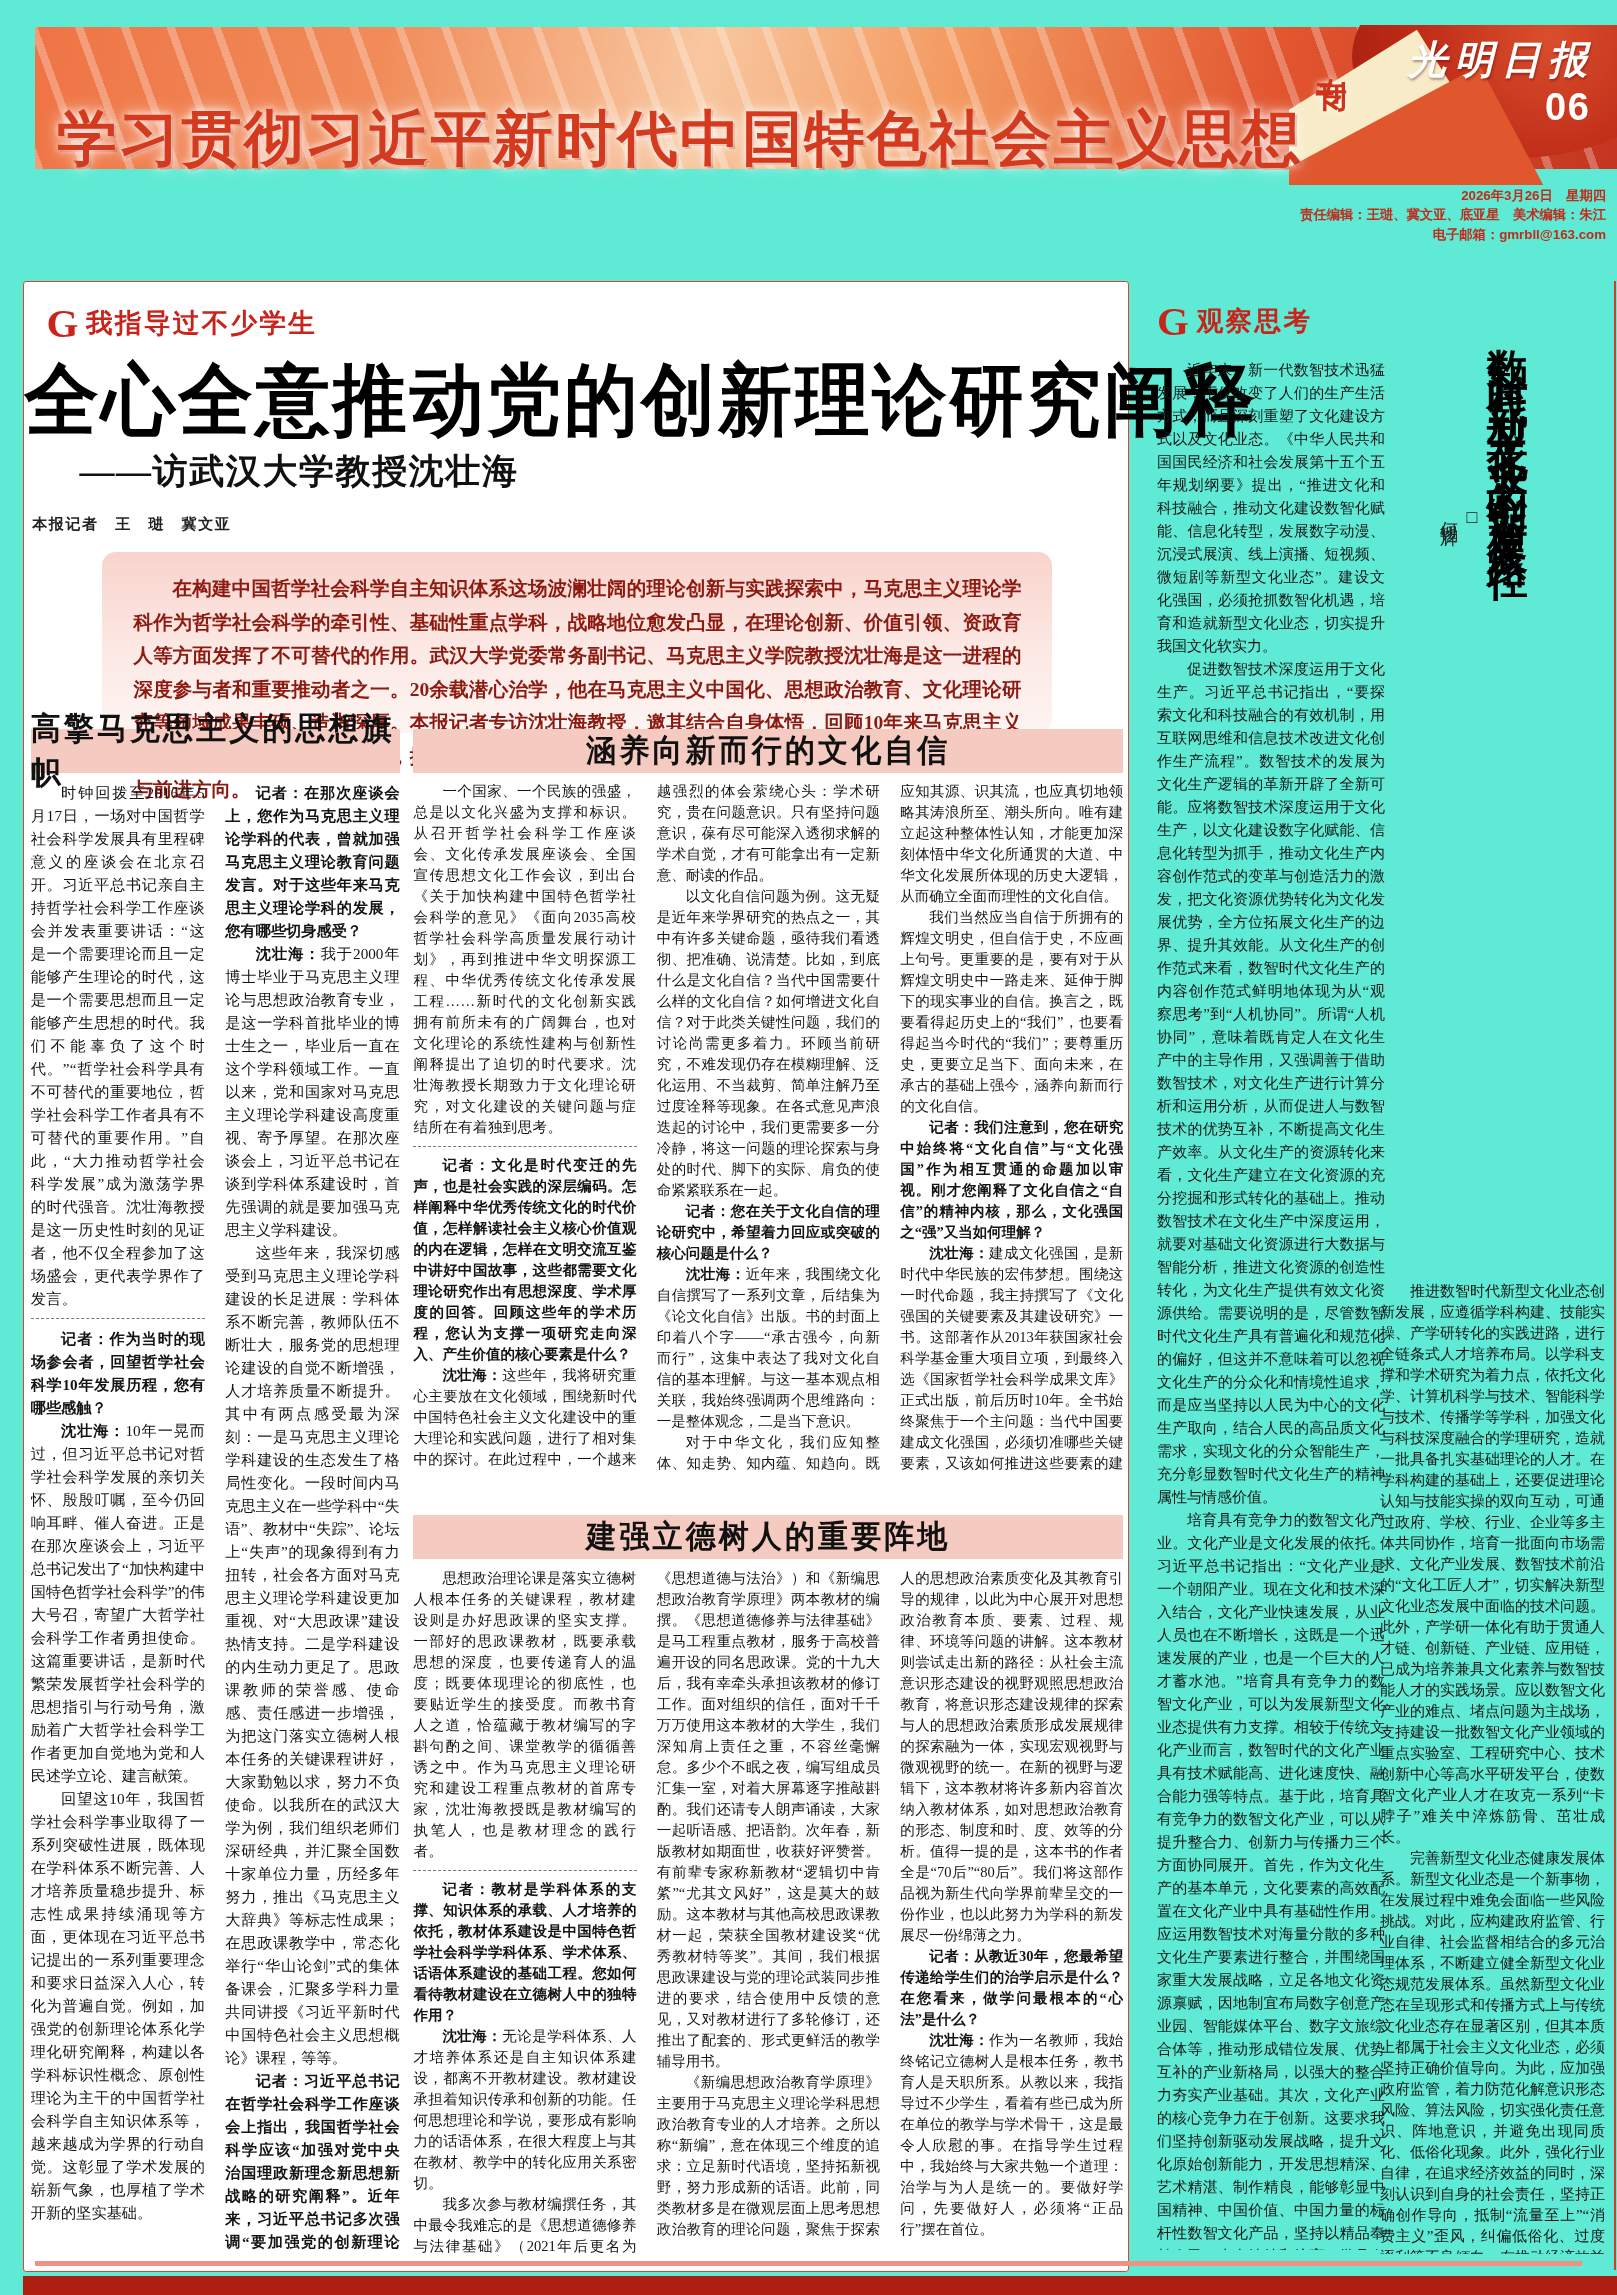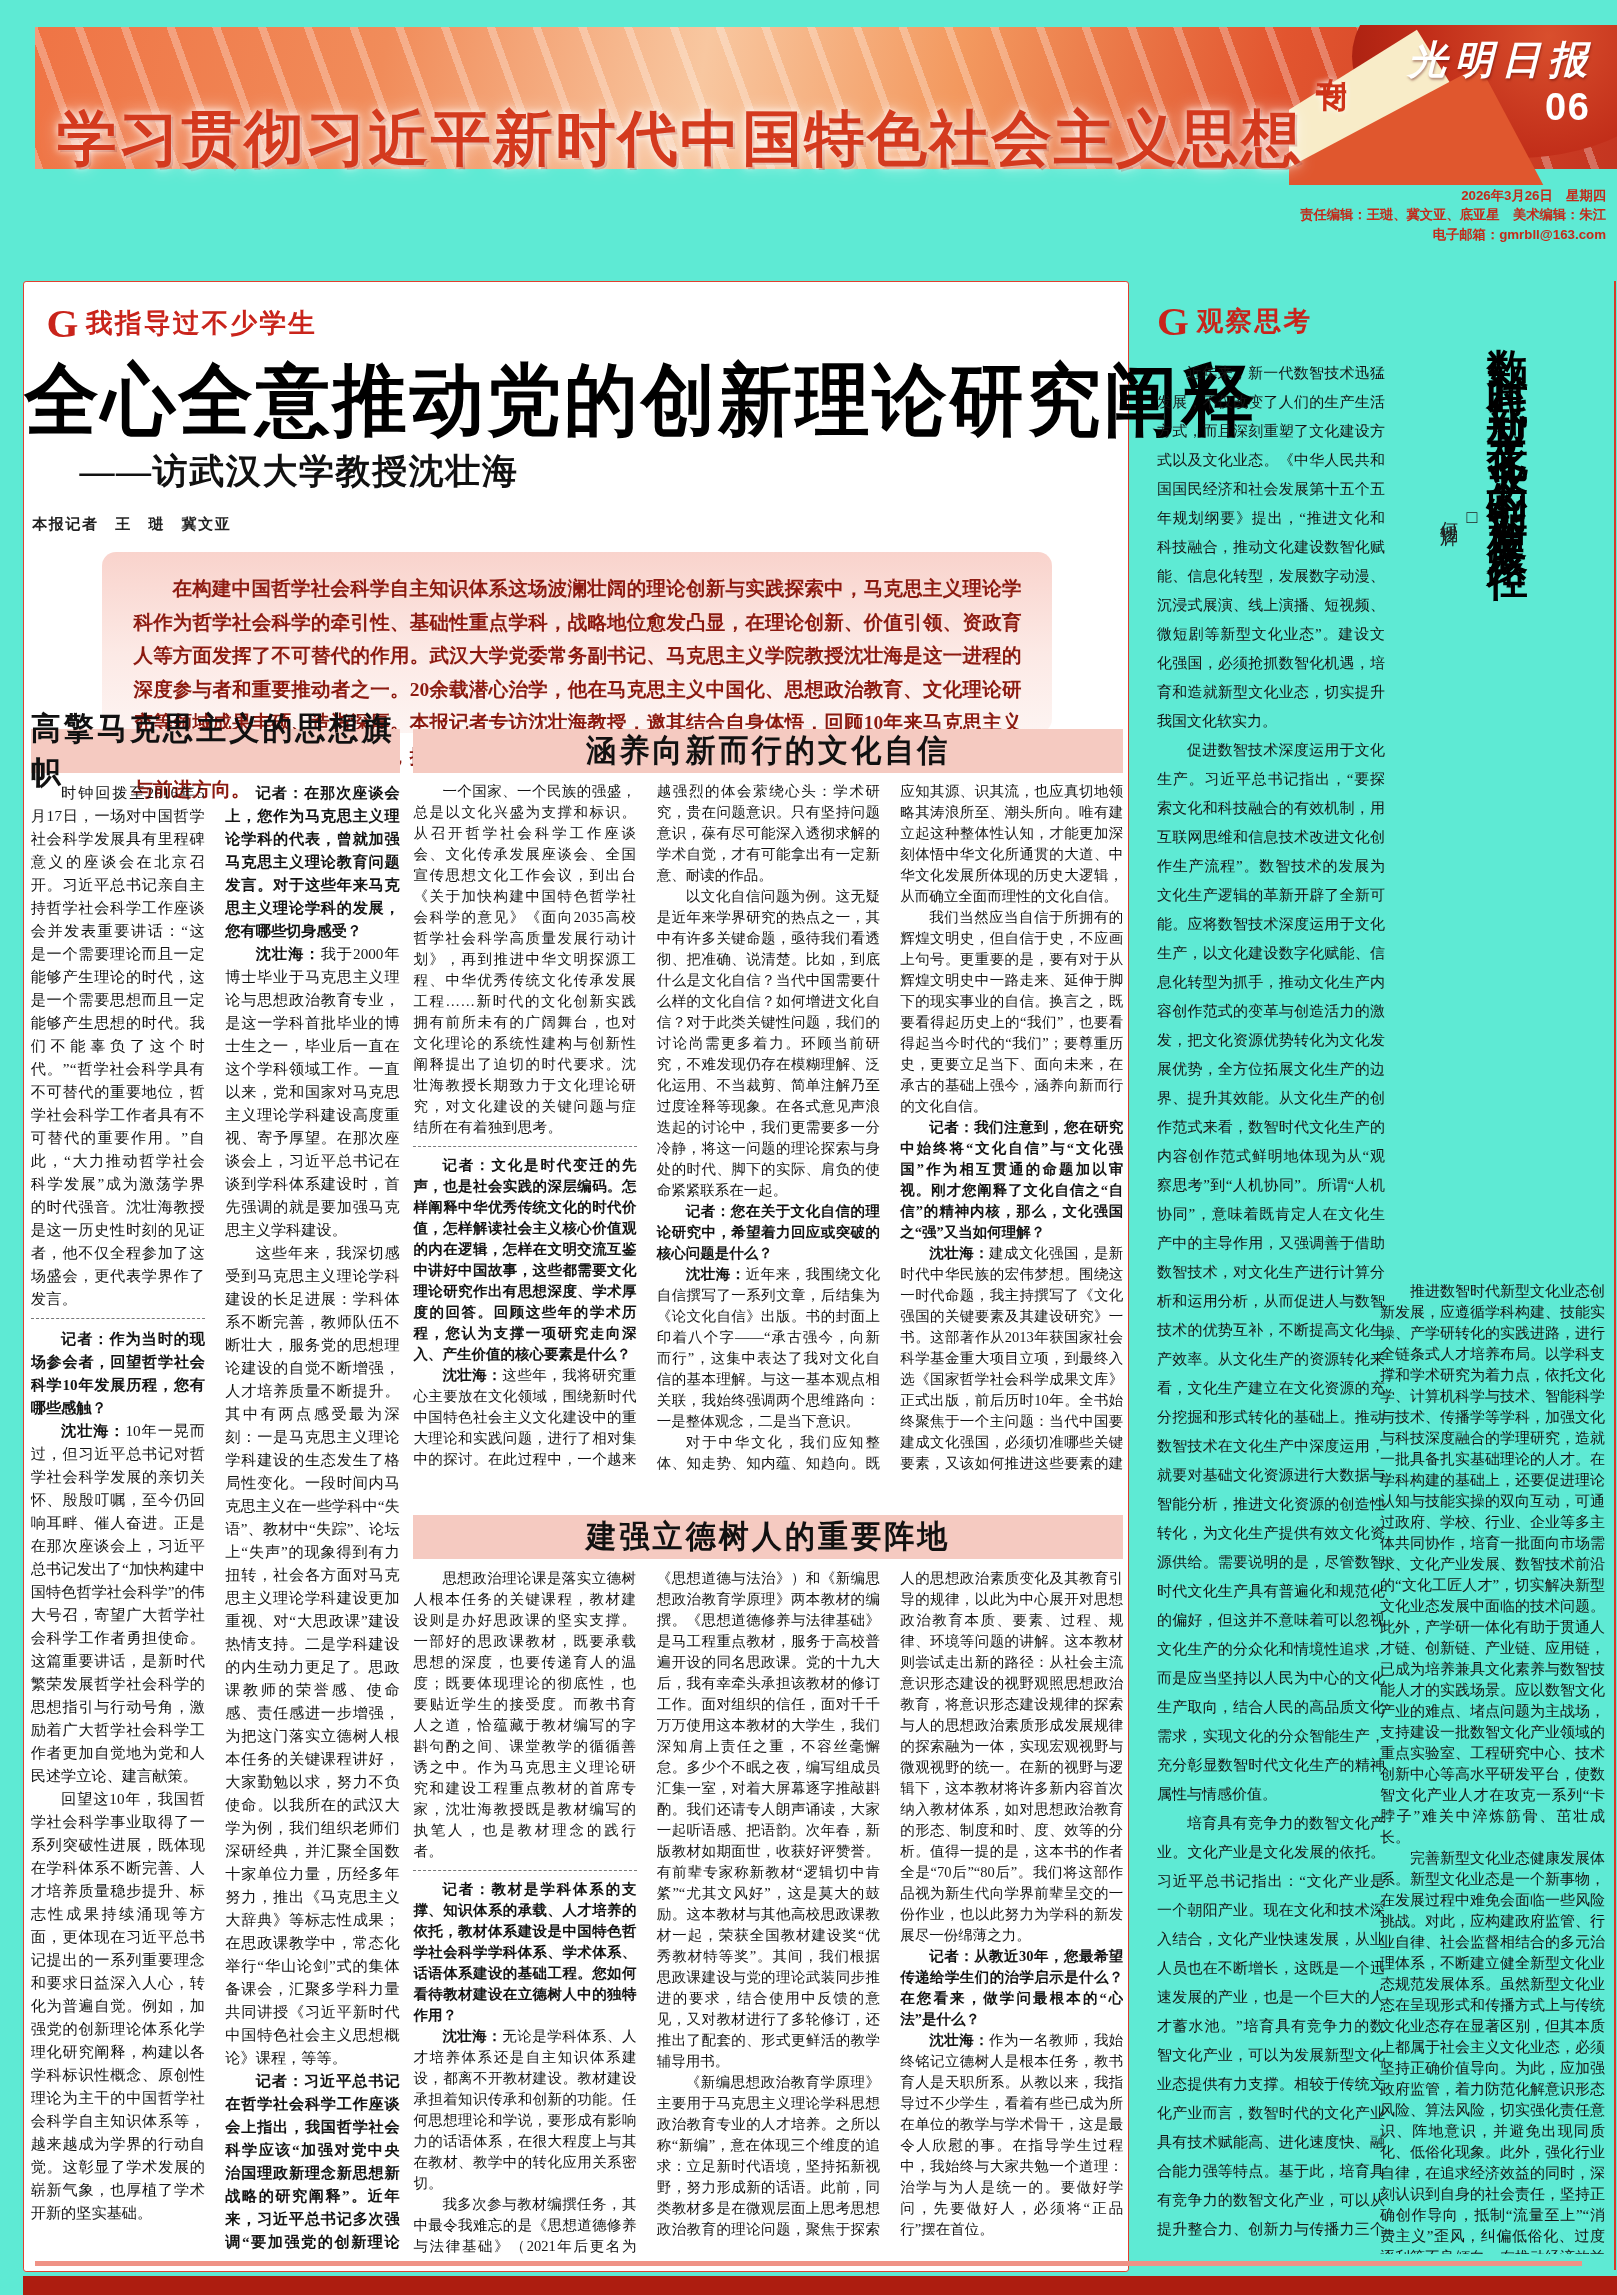--- a/index.html
+++ b/index.html
@@ -70,21 +70,21 @@
     font-size:14.5px;line-height:21px;}
   .sec-body p{text-indent:2em;}
   .sec-body .lead{letter-spacing:0.4px;}
   .sec-body .q{font-weight:600;}
   .sec-body .spk{font-weight:900;}
 
   
   .essay{position:absolute;left:1143px;top:281px;width:471px;height:1989px;border-right:2.3px solid #d83825;}
   .essay .badge{left:14px;top:22px;}
   .essay-col{position:absolute;column-fill:auto;overflow:hidden;text-align:justify;color:#141414;}
-  .col-a{left:14px;top:78px;width:228px;height:1891px;font-size:15px;line-height:29px;}
+  .col-a{left:14px;top:78px;width:228px;height:1891px;font-size:15px;line-height:23px;}
   .col-b{left:237px;top:1000px;width:225px;height:973px;font-size:15px;line-height:21px;}
   .essay-col p{text-indent:2em;}
   .title-block{position:absolute;left:250px;top:35px;width:215px;height:950px;}
   .v-title{position:absolute;left:50%;top:0;transform:translateX(-36%);
     writing-mode:vertical-rl;text-orientation:upright;white-space:nowrap;
     font-weight:900;font-size:41px;letter-spacing:13.3px;color:#000;}
   .v-author{position:absolute;left:44px;top:191px;writing-mode:vertical-rl;text-orientation:upright;
     font-size:18px;color:#222;letter-spacing:3.9px;}
   .v-author .box{display:block;margin-bottom:20.3px;}
 

